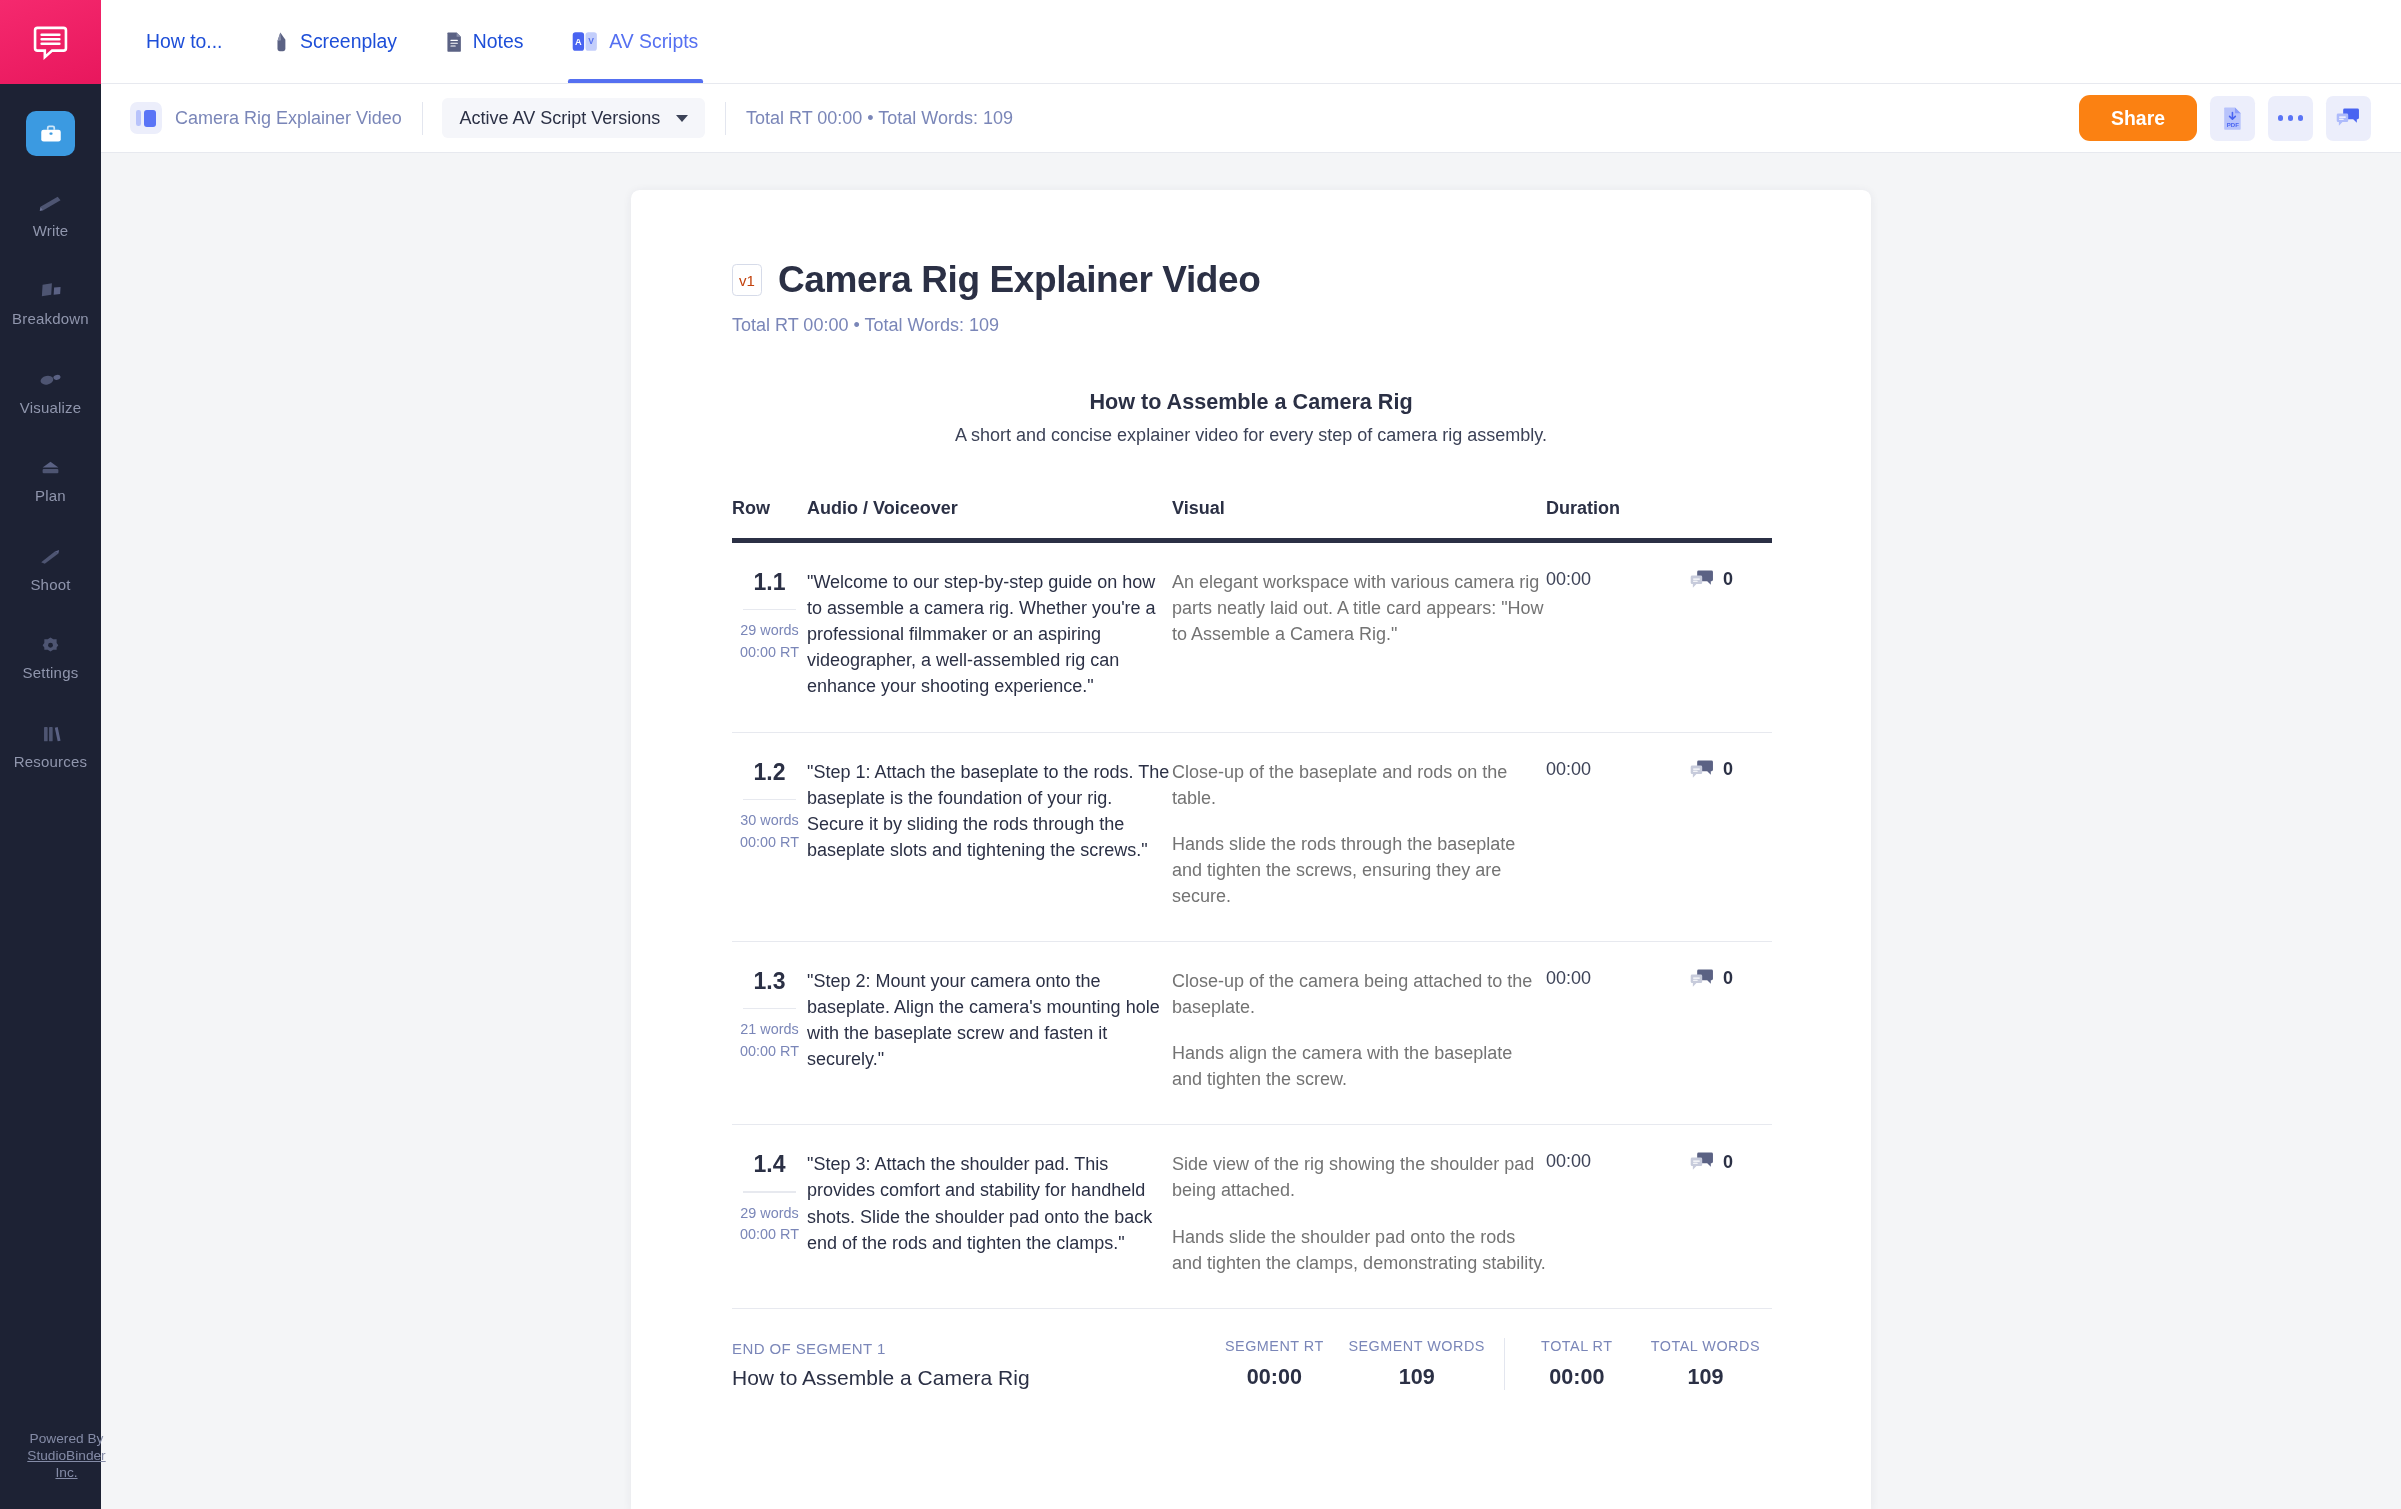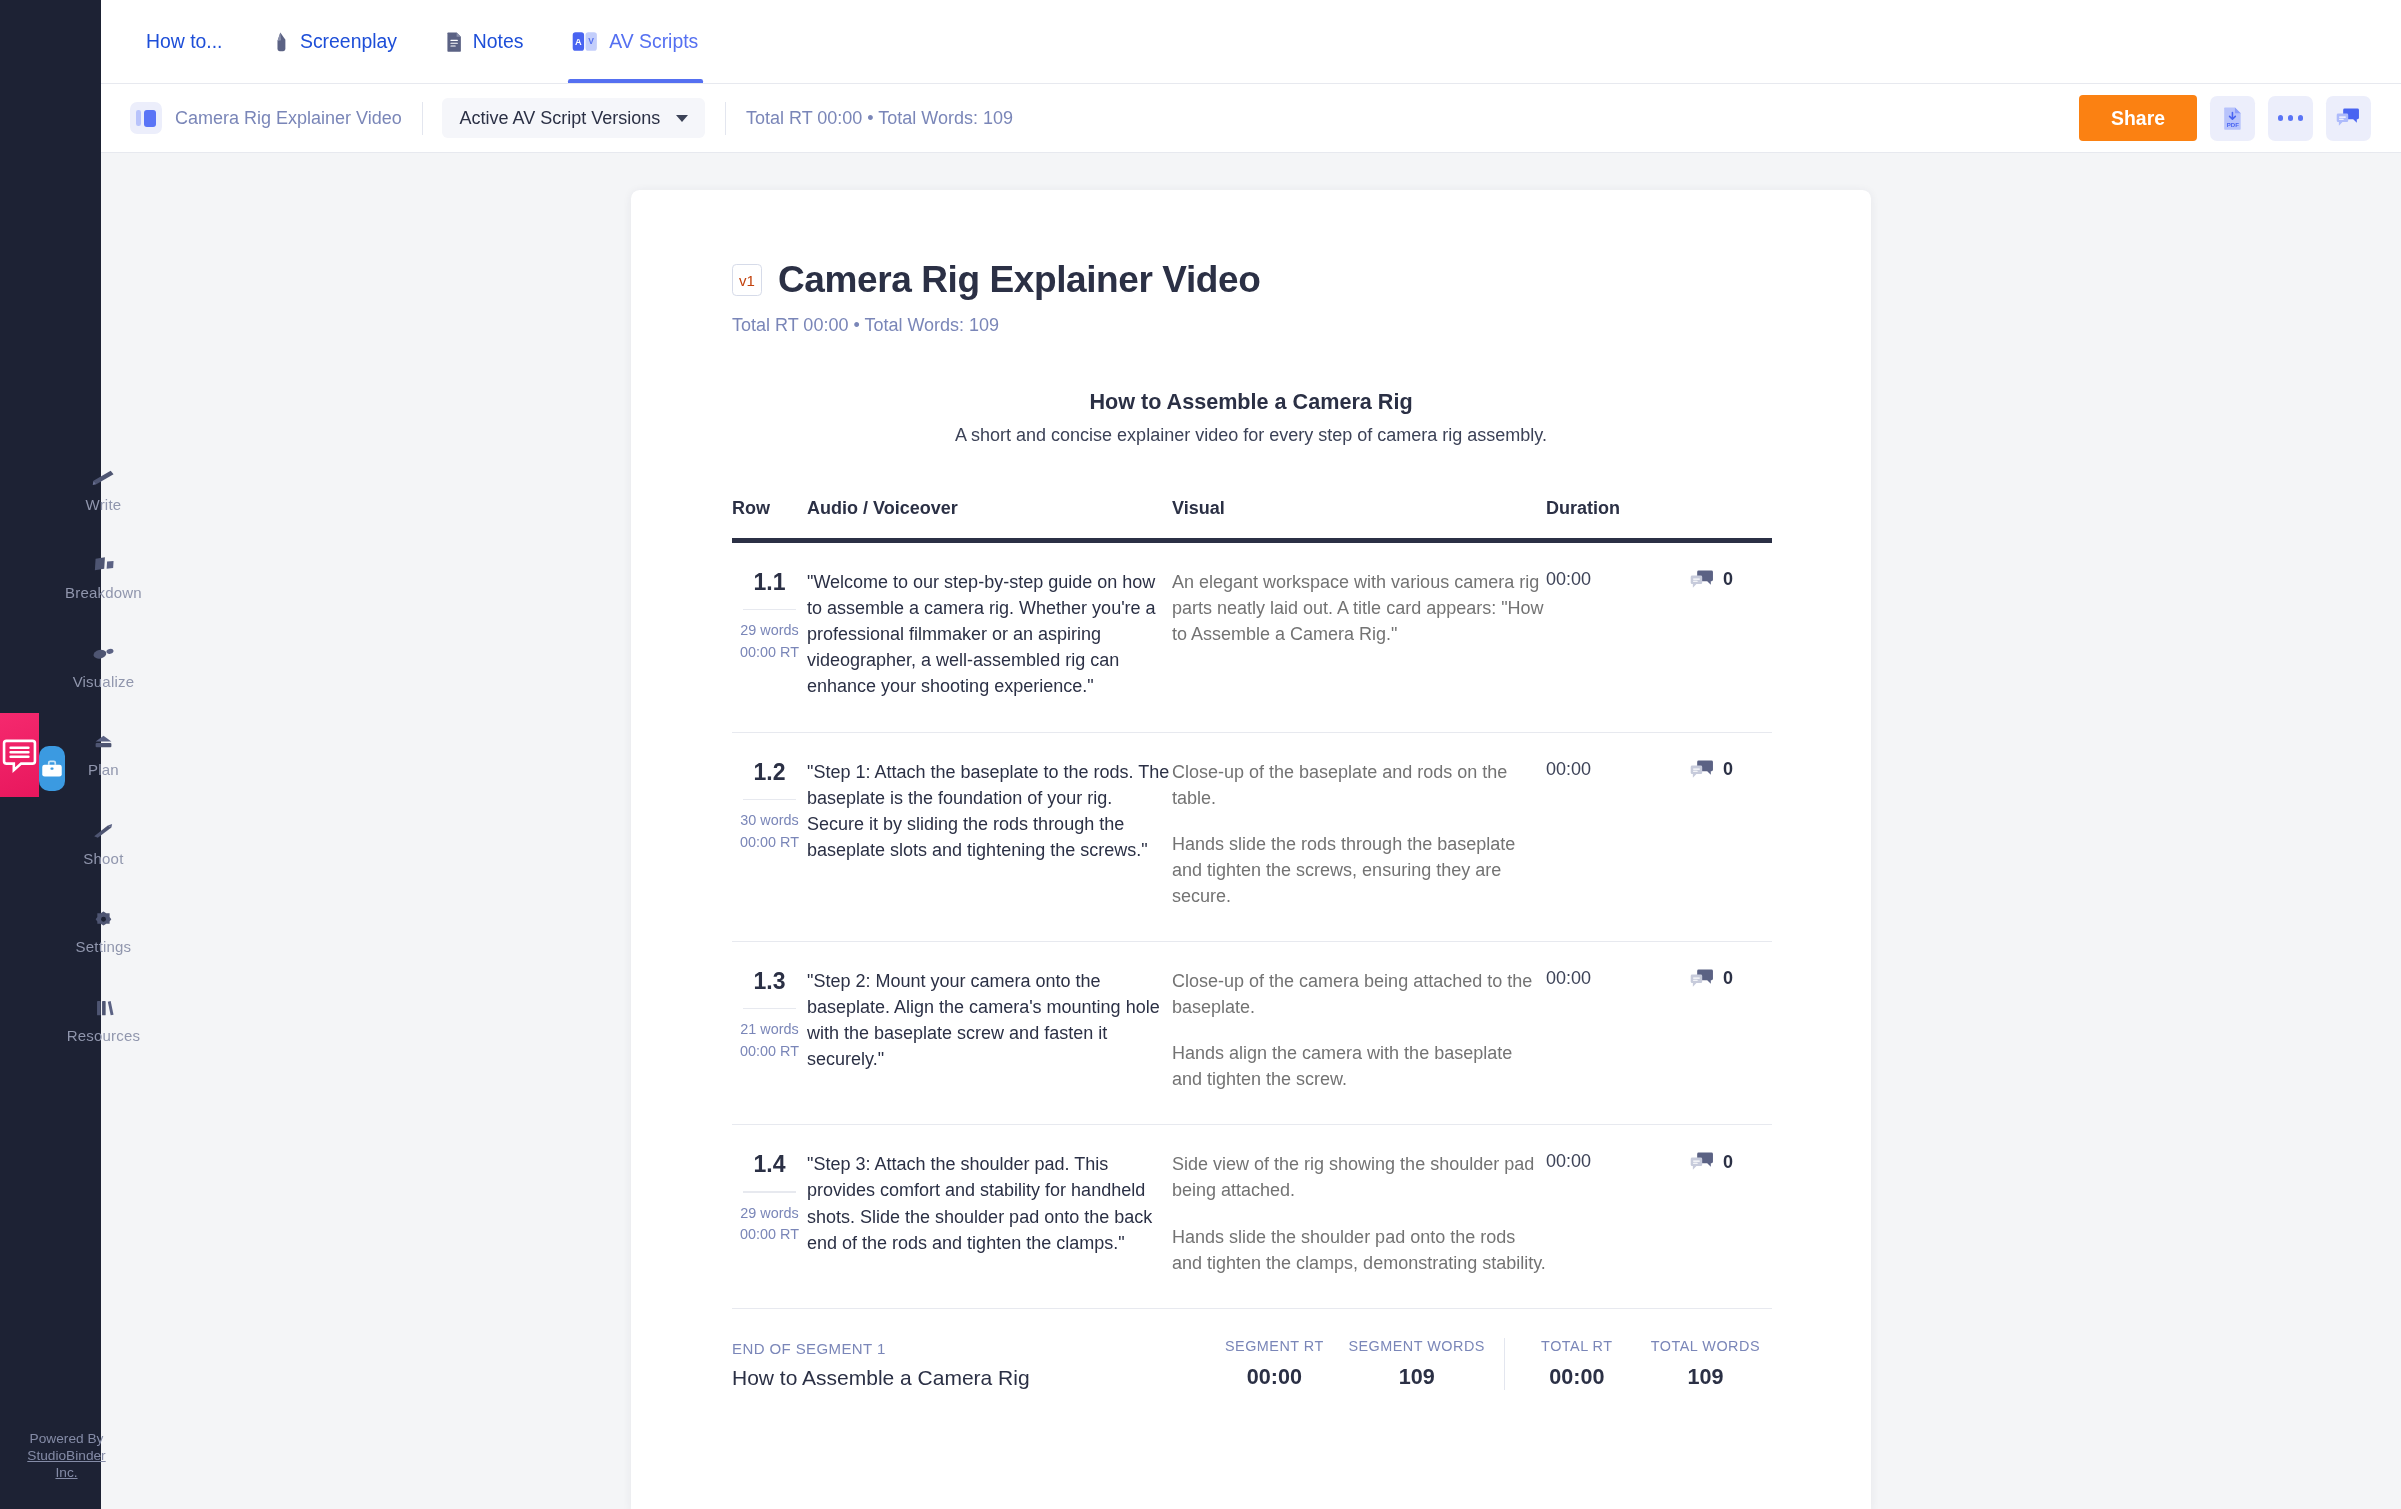--- a/index.html
+++ b/index.html
@@ -7,21 +7,21 @@
     width: 2401px; height: 1510px;
     background: #f4f5f7;
     font-family: "Liberation Sans", sans-serif;
     overflow: hidden;
   }
   .app { position: relative; width: 2401px; height: 1510px; display: flex; }
 
   
   .rail {
     width: 101px; height: 1510px; background: #1d2234;
-    display: flex; flex-direction: row; align-items: center;
+    display: flex; flex-direction: column; align-items: center;
     flex: 0 0 101px; position: relative;
   }
   .rail-logo {
     width: 101px; height: 84px;
     background: linear-gradient(160deg,#f5296e 0%,#e8175d 100%);
     display: flex; align-items: center; justify-content: center;
   }
   .rail-logo svg { width: 39px; height: 39px; }
   .rail-active-btn {
     margin-top: 27px; width: 49px; height: 45px; border-radius: 10px;
@@ -117,21 +117,21 @@
   .version-select {
     display: flex; align-items: center; gap: 16px; background: #f5f6fa;
     border-radius: 5.8px; padding: 9.3px 17px; cursor: pointer;
   }
   .version-select .vs-label { font-size: 18px; color: #2b3045; }
   .chev { width: 0; height: 0; border-left: 6.5px solid transparent; border-right: 6.5px solid transparent; border-top: 7.2px solid #3c4257; }
   .rt-summary { font-size: 18px; color: #7a86b8; }
   .subbar-right { margin-left: auto; display: flex; align-items: center; gap: 13px; }
   .share-btn {
     background: #fb8112; color: #ffffff; font-size: 19.4px; font-weight: 600;
-    border: none; border-radius: 4px; padding: 11.5px 32px; cursor: pointer;
+    border: none; border-radius: 11px; padding: 11.5px 32px; cursor: pointer;
   }
   .icon-btn {
     width: 45px; height: 45px; border-radius: 7.2px; background: #eceefb;
     display: flex; align-items: center; justify-content: center; cursor: pointer; gap:4.3px;
   }
   .icon-btn i.dot { width: 5.8px; height: 5.8px; border-radius: 50%; background: #5a74f6; display:block; }
 
   
   .canvas { flex: 1 1 auto; overflow: hidden; display: flex; justify-content: center; }
   .doc {

